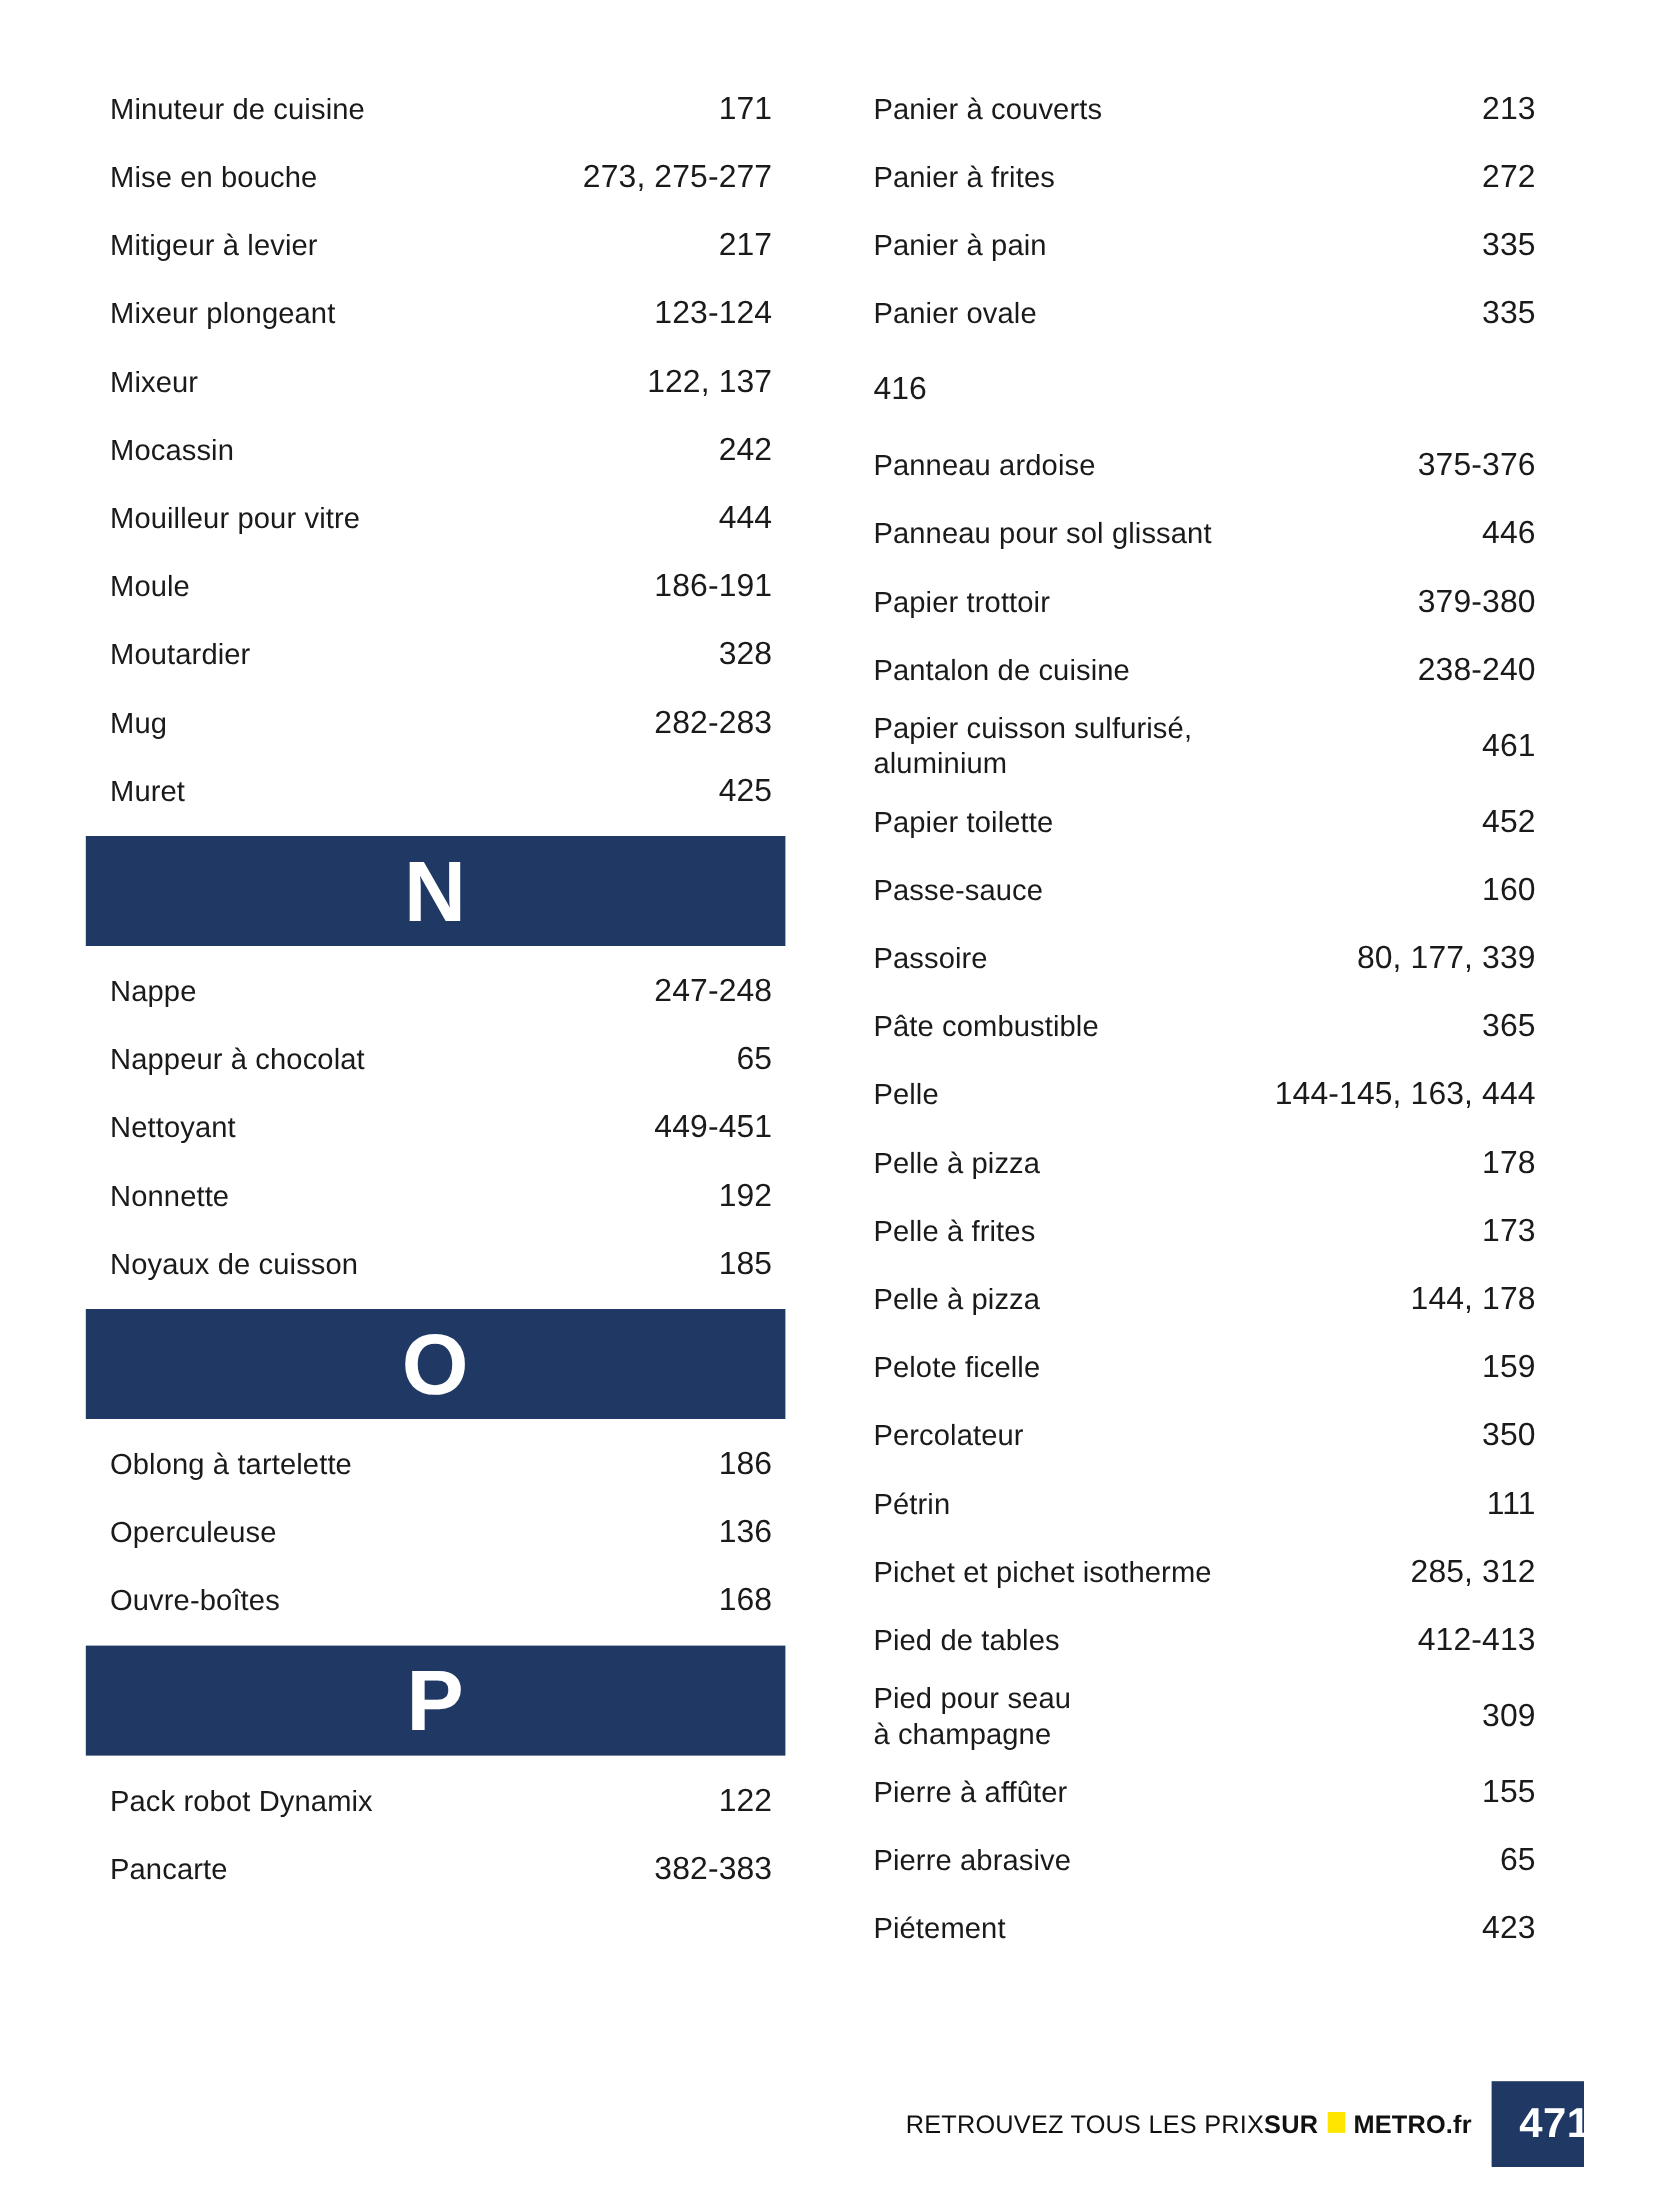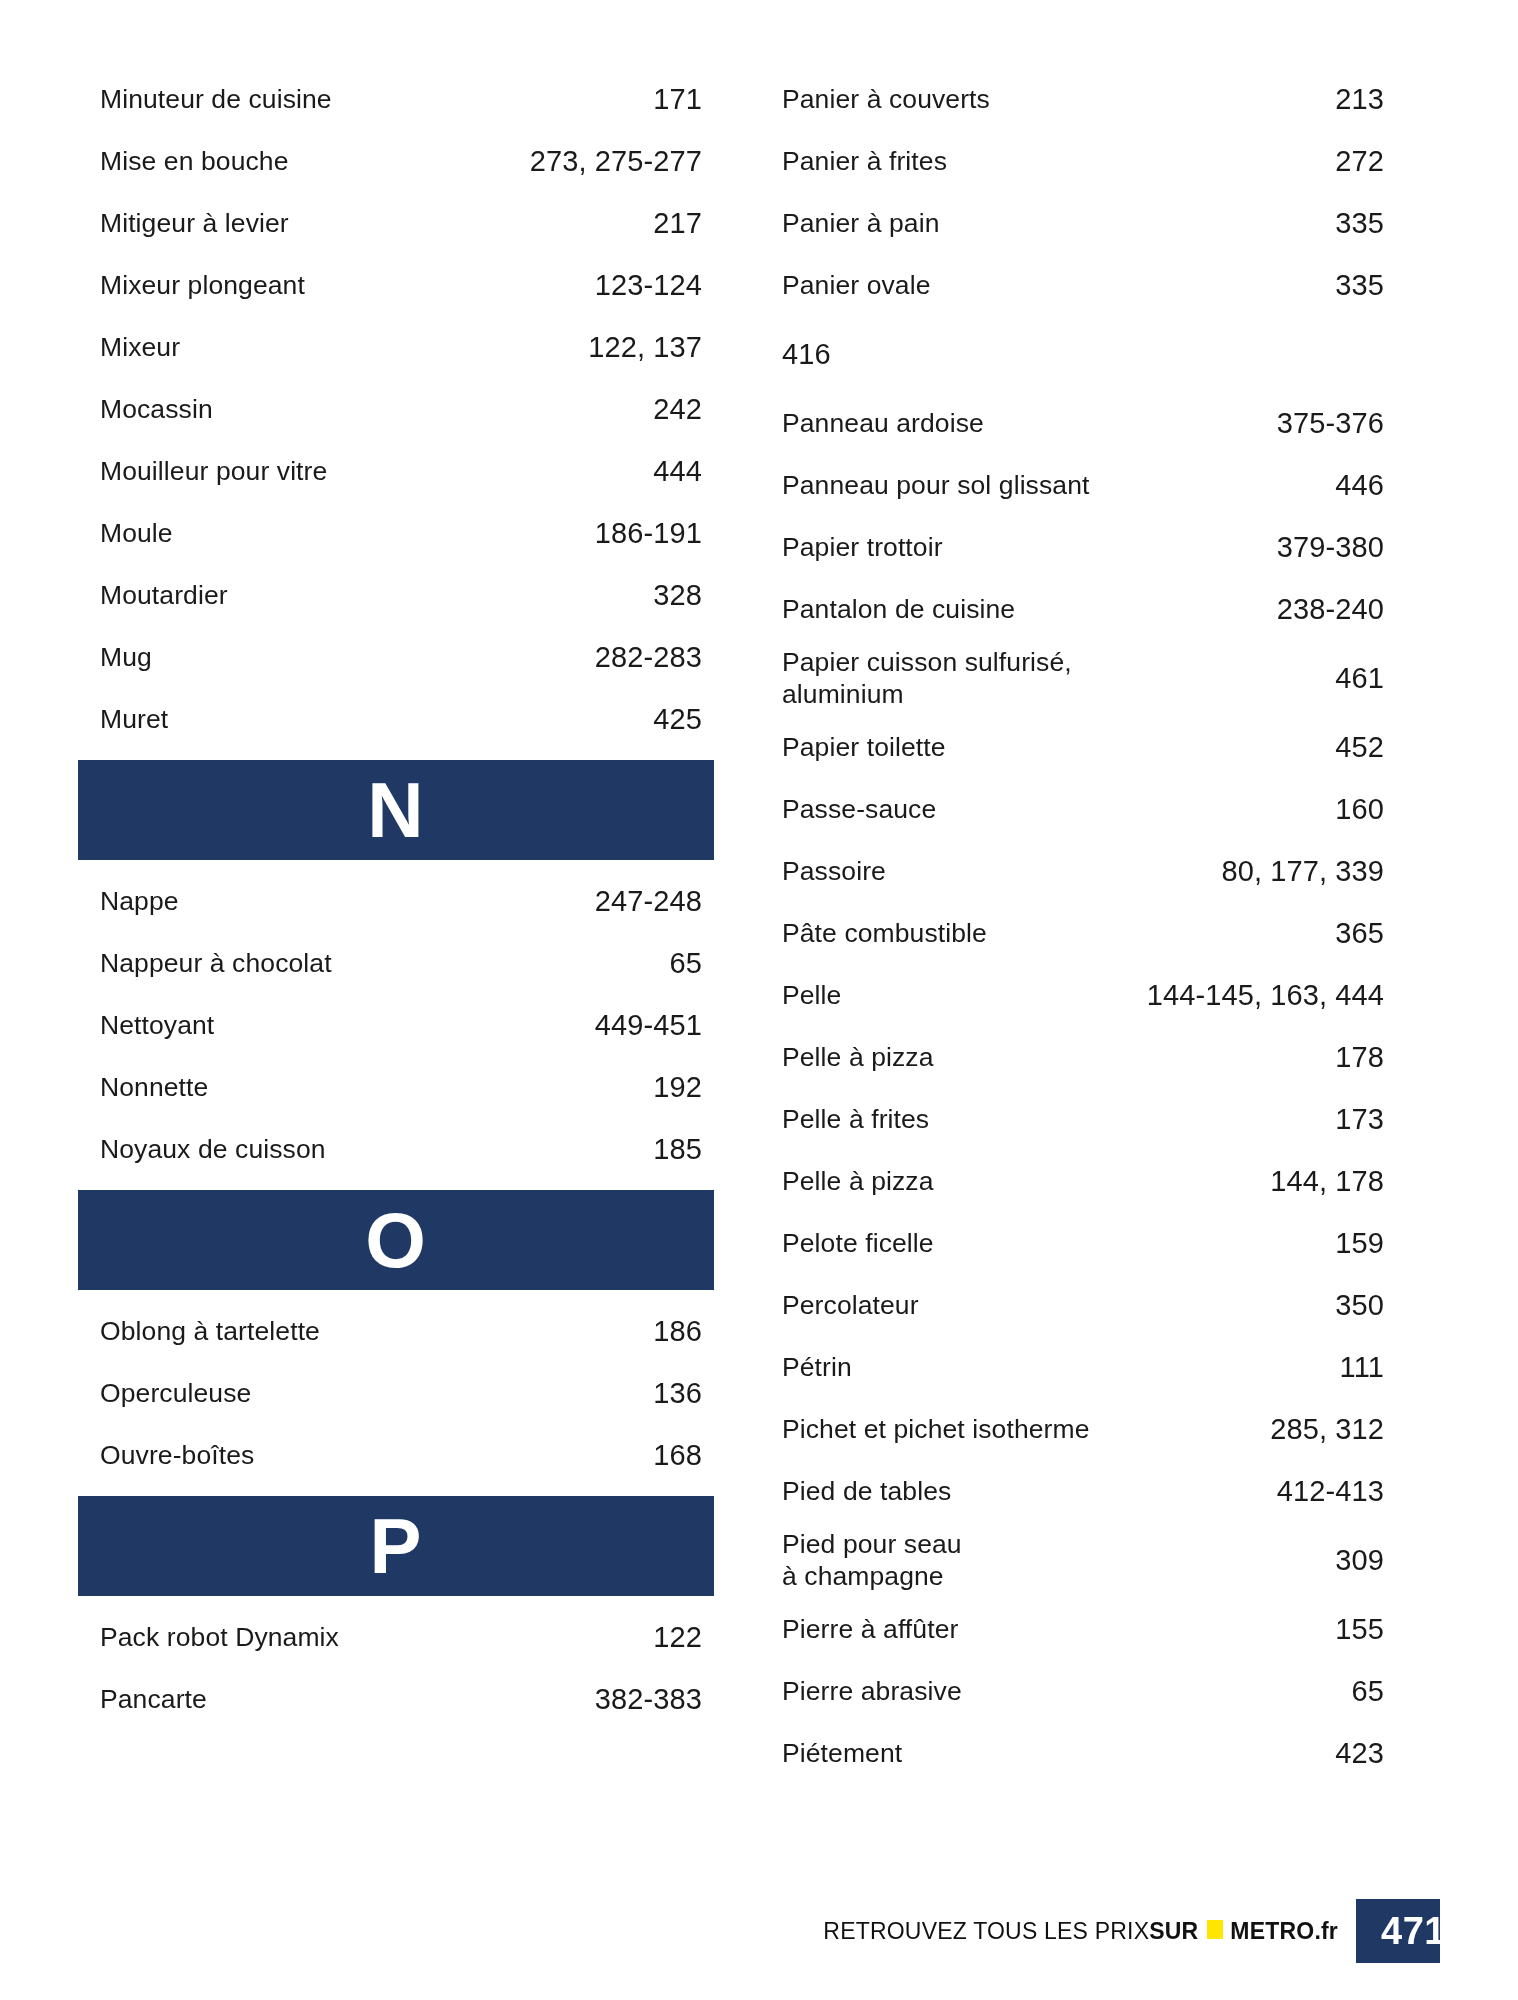--- a/index.html
+++ b/index.html
@@ -16,21 +16,21 @@
   }
 
   .page {
     width: 1518px; height: 2000px;
     padding: 68px 78px 0 78px;
     position: relative;
   }
 
   .columns {
     display: flex;
-    gap: 46px;
+    gap: 58px;
     align-items: flex-start;
   }
   .col {
     width: 636px;
     flex: 0 0 636px;
   }
 
   
   .entry {
     display: flex;
@@ -101,21 +101,21 @@
     display: inline-block;
     width: 16px; height: 19px;
     background: #ffe600;
     margin: 0 7px 0 9px;
     position: relative;
     top: 2px;
   }
   .page-badge {
     background: #1f3864;
     color: #ffffff;
-    width: 84px; height: 64px;
+    width: 84px; height: 78px;
     margin-left: 18px;
     display: flex;
     align-items: center;
     justify-content: center;
     font-size: 38px;
     font-weight: 700;
     letter-spacing: 0.5px;
     padding-left: 31px;
   }
 </style>

